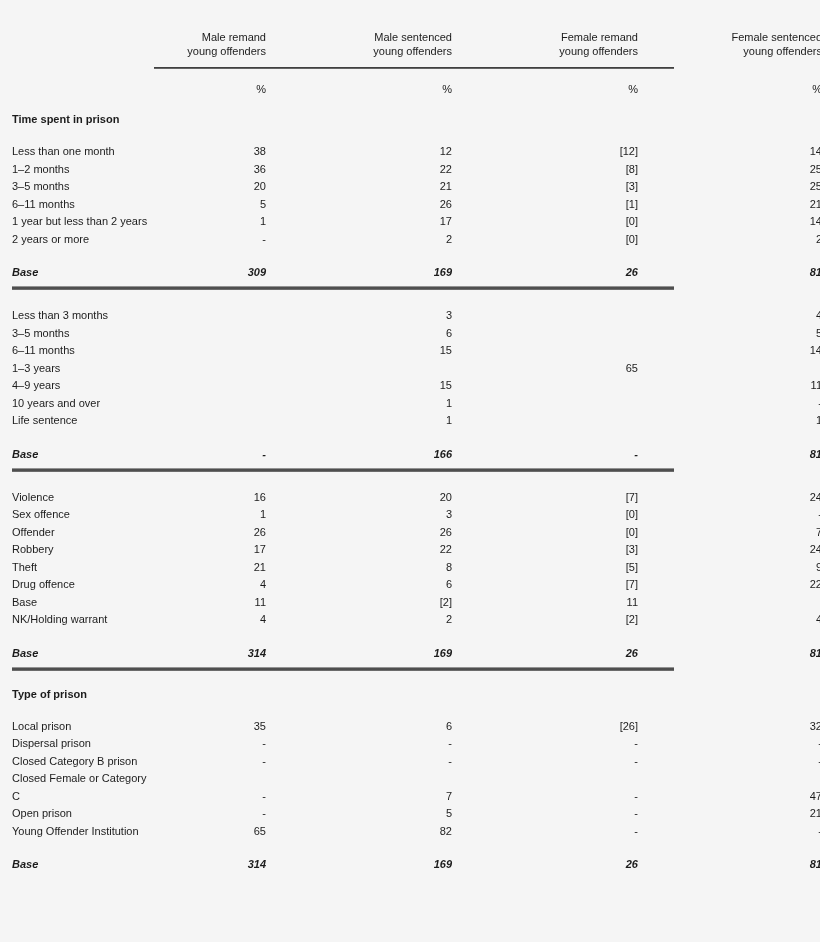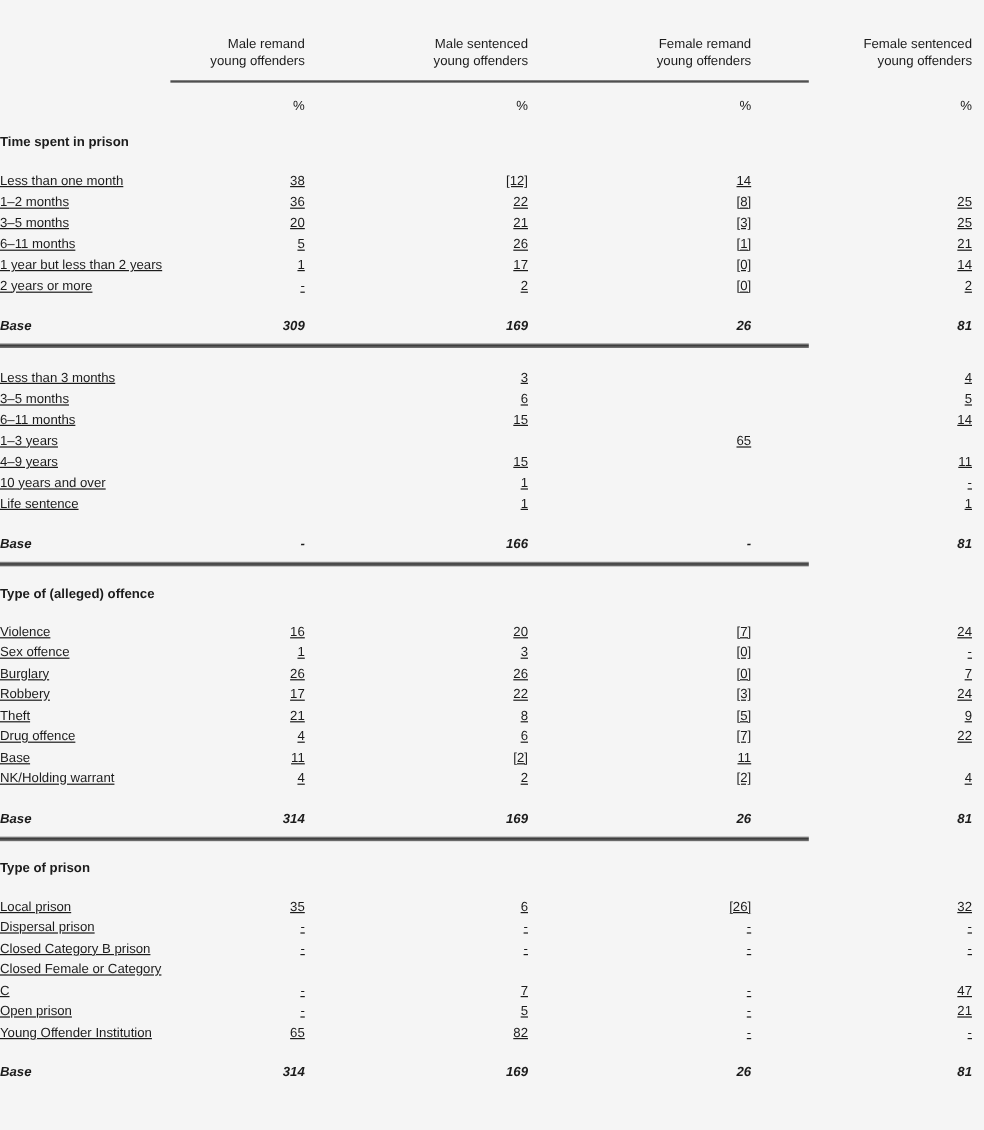--- a/index.html
+++ b/index.html
@@ -11,21 +11,21 @@
     height: 942px;
     background: #f5f5f5;
     color: #1c1c1c;
     font-family: "Liberation Sans", sans-serif;
     font-size: 11px;
     overflow: hidden;
   }
   .page {
     box-sizing: border-box;
     width: 676px;
-    padding: 30px 2px 0 0;
+    padding: 30px 2px 0 12px;
   }
   .grid-row {
     display: grid;
     grid-template-columns: 142px 112px 186px 186px 184px;
     align-items: end;
   }
   .num { text-align: right; }
   .header-row {
     line-height: 14px;
     font-size: 11px;
@@ -41,21 +41,20 @@
     margin-top: 14px;
     line-height: 13px;
   }
   .section-title {
     font-weight: bold;
     margin-top: 16px;
     line-height: 14px;
   }
   .section-rows {
     margin-top: 17px;
-    text-decoration: underline;
   }
   .data-row {
     line-height: 17.5px;
   }
   .base-row {
     font-style: italic;
     margin-top: 17px;
     line-height: 14px;
     font-weight: bold;
   }
@@ -102,20 +101,21 @@
     <div class="num">%</div>
   </div>
 
   <div>
   <div class="section">
     <div class="section-title">Time spent in prison</div>
     <div class="section-rows">
   <div class="grid-row data-row">
     <div>Less than one month</div>
     <div class="num">38</div>
+    <div class="num">12</div>
     <div class="num">[12]</div>
     <div class="num">14</div>
   </div>
 
   <div class="grid-row data-row">
     <div>1–2 months</div>
     <div class="num">36</div>
     <div class="num">22</div>
     <div class="num">[8]</div>
     <div class="num">25</div>
@@ -224,40 +224,39 @@
       <div>Base</div>
       <div class="num">-</div>
       <div class="num">166</div>
       <div class="num">-</div>
       <div class="num">81</div>
     </div>
     <div class="section-rule"></div>
   </div>
 
   <div class="section">
-    <div class="section-title">Type of (alleged) offence</div>
     <div class="section-rows">
   <div class="grid-row data-row">
     <div>Violence</div>
     <div class="num">16</div>
     <div class="num">20</div>
     <div class="num">[7]</div>
     <div class="num">24</div>
   </div>
 
   <div class="grid-row data-row">
     <div>Sex offence</div>
     <div class="num">1</div>
     <div class="num">3</div>
     <div class="num">[0]</div>
     <div class="num">-</div>
   </div>
 
   <div class="grid-row data-row">
-    <div>Burglary</div>
+    <div>Offender</div>
     <div class="num">26</div>
     <div class="num">26</div>
     <div class="num">[0]</div>
     <div class="num">7</div>
   </div>
 
   <div class="grid-row data-row">
     <div>Robbery</div>
     <div class="num">17</div>
     <div class="num">22</div>

